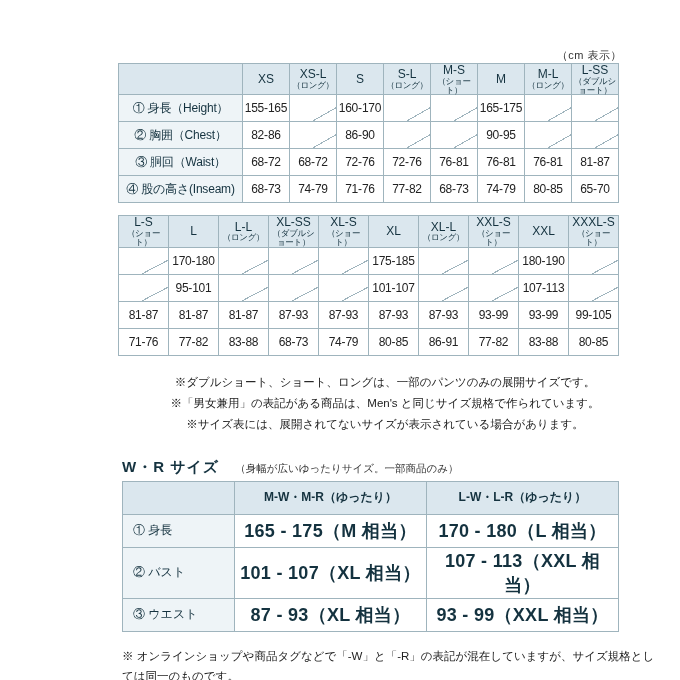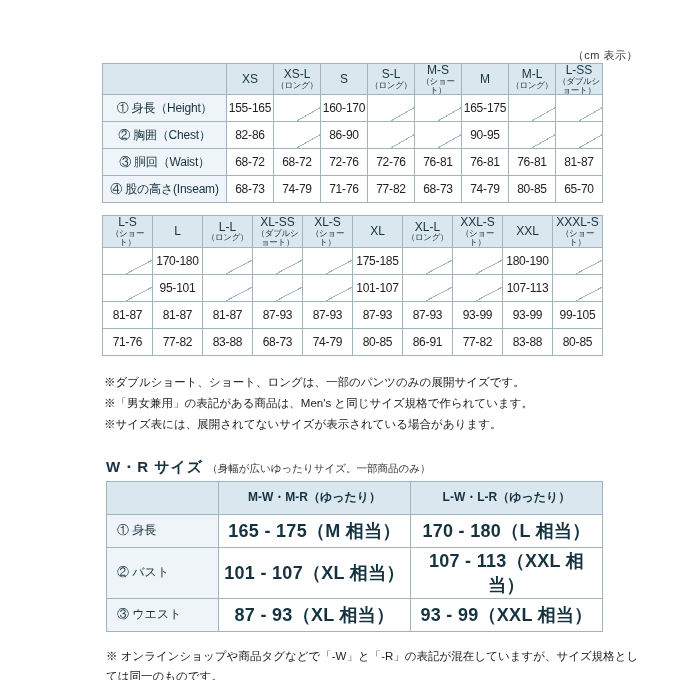--- a/index.html
+++ b/index.html
@@ -12,21 +12,21 @@
     background: #ffffff;
     font-family: "Liberation Sans", sans-serif;
     color: #222;
     -webkit-font-smoothing: antialiased;
   }
   .page {
     position: relative;
     width: 680px;
     height: 680px;
     box-sizing: border-box;
-    padding: 0 14px;
+    padding: 0 30px;
   }
   .unit-note {
     text-align: right;
     font-size: 11px;
     color: #333;
     padding-top: 48px;
     padding-right: 28px;
     letter-spacing: 0.5px;
   }
 
@@ -100,30 +100,31 @@
   table.t2 { width: 500px; }
   table.t2 col.c { width: 50px; }
 
   
   .notes {
     margin-top: 16px;
     padding-left: 90px;
     font-size: 11.5px;
     line-height: 1.85;
     color: #222;
+    text-align: center;
   }
   .notes div { white-space: nowrap; }
 
   
   .wr-head {
     margin-top: 22px;
     padding-left: 92px;
     display: flex;
     align-items: baseline;
-    gap: 4px;
+    gap: 16px;
   }
   .wr-title {
     font-size: 15px;
     font-weight: bold;
     color: #14323f;
     letter-spacing: 1px;
   }
   .wr-sub {
     font-size: 10.5px;
     color: #333;

